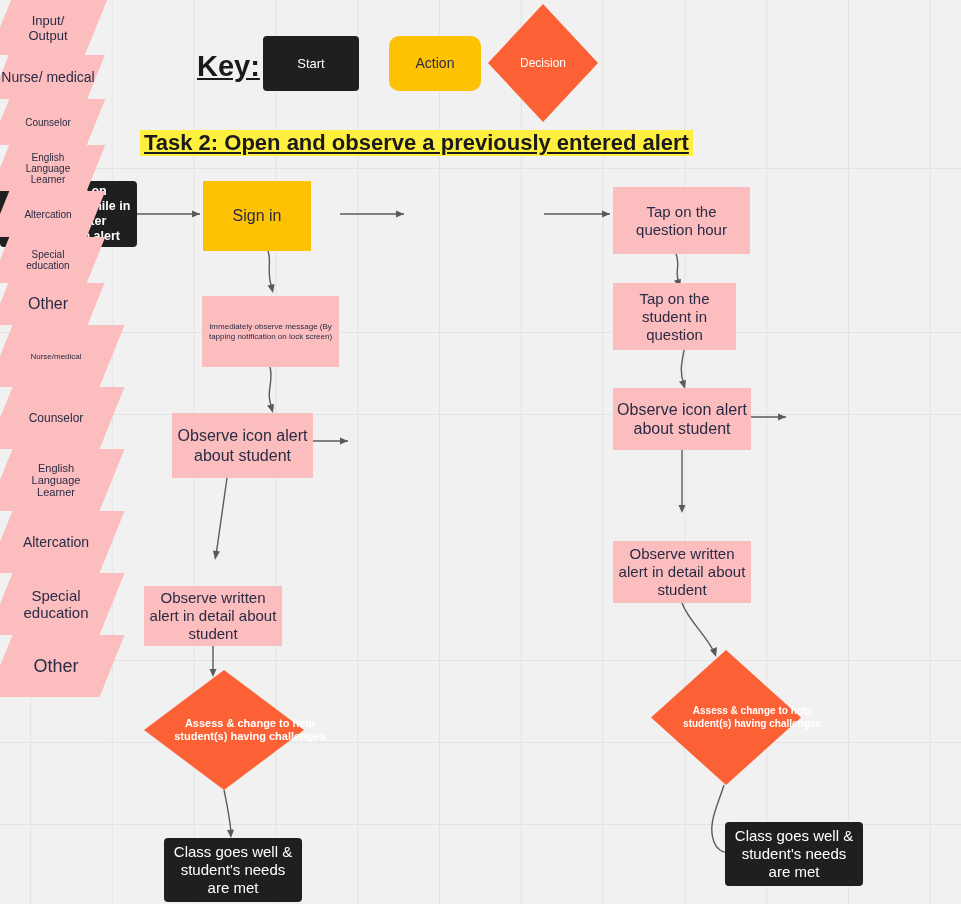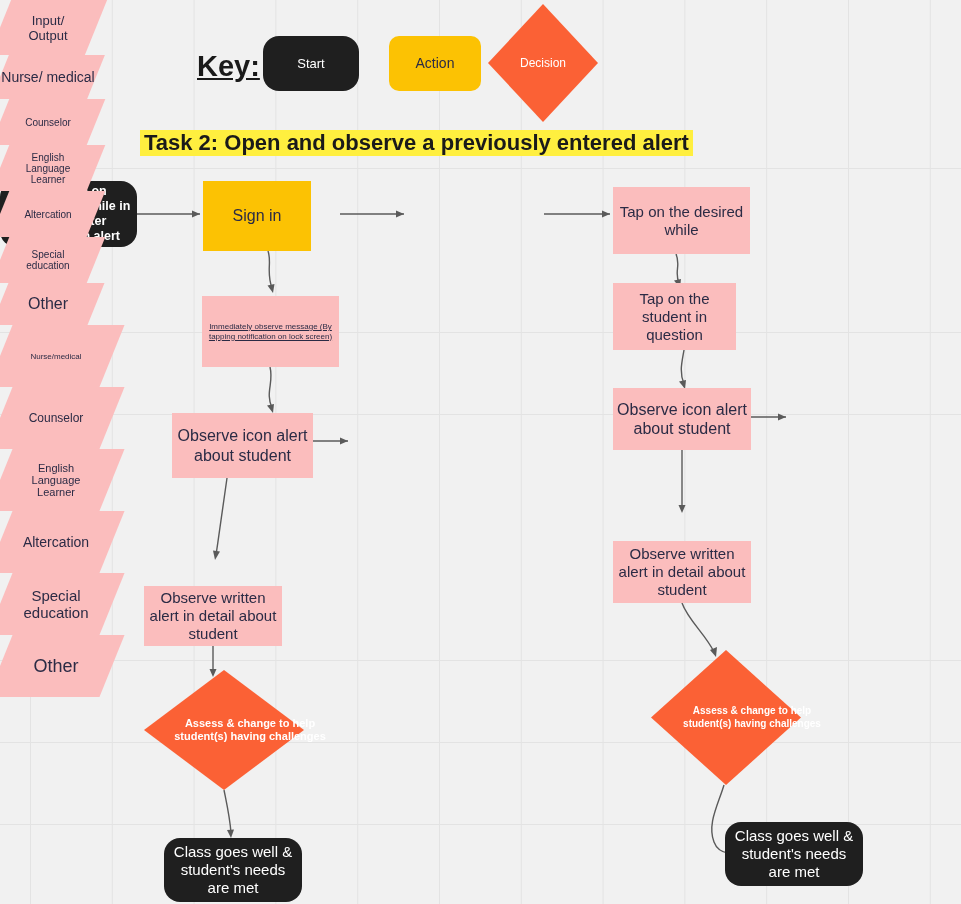--- a/index.html
+++ b/index.html
@@ -34,21 +34,21 @@
     background: #FCC203;
     color: #2b2b45;
   }
   .rect-io {
     background: #FBBDBD;
     color: #2b2b45;
   }
   .terminator {
     background: #1f1f1f;
     color: #ffffff;
-    border-radius: 16px;
+    border-radius: 4px;
     font-weight: 400;
   }
   .para {
     background: #FBBDBD;
     color: #2b2b45;
     
   }
   .para-inner {
     display: flex;
     align-items: center;
@@ -83,20 +83,21 @@
     position: absolute;
     font-weight: bold;
     color: #1a1a1a;
     text-decoration: underline;
   }
   .title-banner {
     position: absolute;
     background: #ffef3f;
     color: #1a1a1a;
     font-weight: bold;
+    text-decoration: underline;
     white-space: nowrap;
   }
   svg.links {
     position: absolute;
     left: 0; top: 0;
     width: 961px;
     height: 904px;
     pointer-events: none;
   }
   .lk { fill: none; stroke: #5a5a5a; stroke-width: 1.4; }
@@ -180,24 +181,24 @@
   <div class="node terminator" style="left:0px; top:181px; width:137px; height:66px; font-size:12.5px; font-weight:bold; padding:0 6px;">
     <span>Open app on tablet/phone while in hallway after receiving an alert</span>
   </div>
 
   <div class="node rect-action" style="left:203px; top:181px; width:108px; height:70px; font-size:16px;">
     <span>Sign in</span>
   </div>
 
 
   <div class="node rect-io" style="left:613px; top:187px; width:137px; height:67px; font-size:15px; padding:0 5px;">
-    <span>Tap on the desired while</span>
-  </div>
-
-  <div class="node rect-io" style="left:202px; top:296px; width:137px; height:71px; font-size:8px; padding:0 6px;text-decoration:underline;">
+    <span>Tap on the question hour</span>
+  </div>
+
+  <div class="node rect-io" style="left:202px; top:296px; width:137px; height:71px; font-size:8px; padding:0 6px;">
     <span>Immediately observe message (By tapping notification on lock screen)</span>
   </div>
 
   <div class="node rect-io" style="left:172px; top:413px; width:141px; height:65px; font-size:16px; padding:0 4px;">
     <span>Observe icon alert about student</span>
   </div>
 
   <div class="node rect-io" style="left:144px; top:586px; width:138px; height:60px; font-size:15px; padding:0 4px;">
     <span>Observe written alert in detail about student</span>
   </div>

